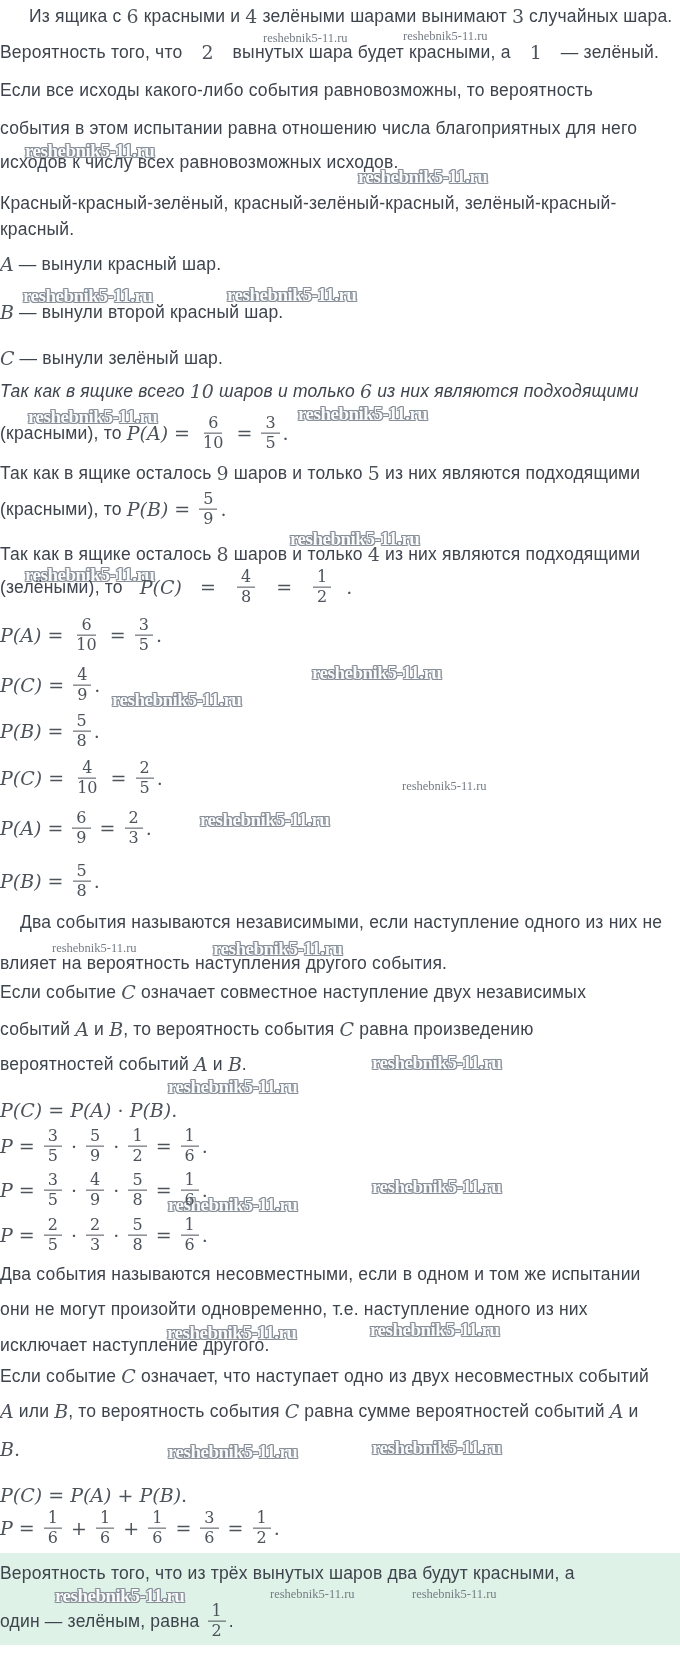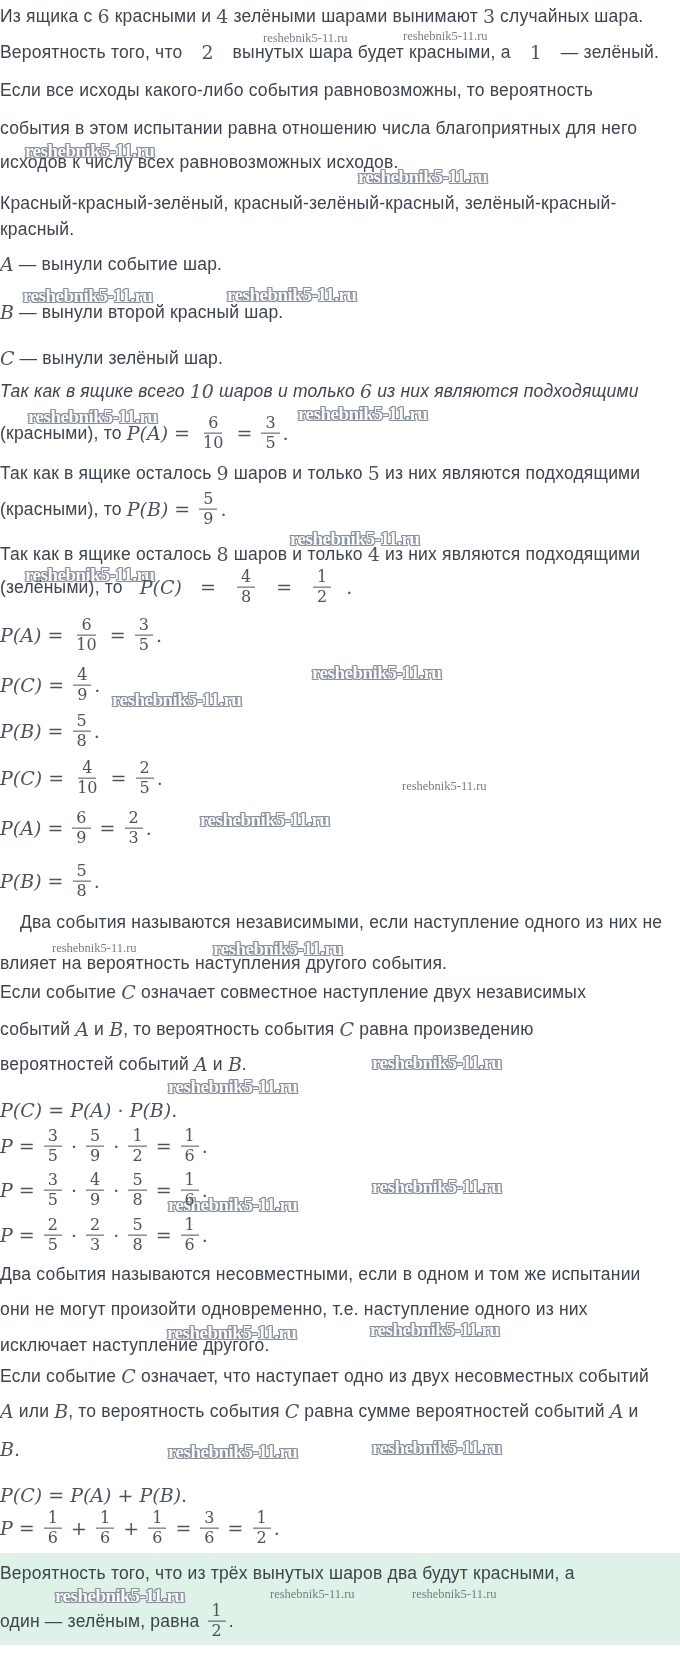--- a/index.html
+++ b/index.html
@@ -63,28 +63,28 @@
     <div class="watermark lg" style="left: 168px; top: 1076px;">reshebnik5-11.ru</div>
     <div class="watermark lg" style="left: 372px; top: 1176px;">reshebnik5-11.ru</div>
     <div class="watermark lg" style="left: 168px; top: 1194px;">reshebnik5-11.ru</div>
     <div class="watermark lg" style="left: 370px; top: 1319px;">reshebnik5-11.ru</div>
     <div class="watermark lg" style="left: 167px; top: 1322px;">reshebnik5-11.ru</div>
     <div class="watermark lg" style="left: 372px; top: 1437px;">reshebnik5-11.ru</div>
     <div class="watermark lg" style="left: 168px; top: 1441px;">reshebnik5-11.ru</div>
     <div class="watermark lg" style="left: 55px; top: 1585px;">reshebnik5-11.ru</div>
     <div class="watermark sm" style="left: 270px; top: 1587px;">reshebnik5-11.ru</div>
     <div class="watermark sm" style="left: 412px; top: 1587px;">reshebnik5-11.ru</div>
-    <div class="line" style="top: 16px;"><span class="run-t">Из ящика с </span><span class="run-n">6</span><span class="run-t"> красными и </span><span class="run-n">4</span><span class="run-t"> зелёными шарами вынимают </span><span class="run-n">3</span><span class="run-t"> случайных шара.</span></div>
+    <div class="line" style="top: 16px; padding-left: 29px;"><span class="run-t">Из ящика с </span><span class="run-n">6</span><span class="run-t"> красными и </span><span class="run-n">4</span><span class="run-t"> зелёными шарами вынимают </span><span class="run-n">3</span><span class="run-t"> случайных шара.</span></div>
     <div class="line" style="top: 52px; gap: 14px;"><span class="run-t">Вероятность того, что </span><span class="run-n">2</span><span class="run-t"> вынутых шара будет красными, а </span><span class="run-n">1</span><span class="run-t"> — зелёный.</span></div>
     <div class="line" style="top: 90px;"><span class="run-t">Если все исходы какого-либо события равновозможны, то вероятность</span></div>
     <div class="line" style="top: 128px;"><span class="run-t">события в этом испытании равна отношению числа благоприятных для него</span></div>
     <div class="line" style="top: 162px;"><span class="run-t">исходов к числу всех равновозможных исходов.</span></div>
     <div class="line" style="top: 203px;"><span class="run-t">Красный-красный-зелёный, красный-зелёный-красный, зелёный-красный-</span></div>
     <div class="line" style="top: 229px;"><span class="run-t">красный.</span></div>
-    <div class="line" style="top: 264px;"><span class="run-v">A</span><span class="run-t"> — вынули событие шар.</span></div>
+    <div class="line" style="top: 264px;"><span class="run-v">A</span><span class="run-t"> — вынули красный шар.</span></div>
     <div class="line" style="top: 312px;"><span class="run-v">B</span><span class="run-t"> — вынули второй красный шар.</span></div>
     <div class="line" style="top: 358px;"><span class="run-v">C</span><span class="run-t"> — вынули зелёный шар.</span></div>
     <div class="line" style="top: 391px; font-style: italic;"><span class="run-t">Так как в ящике всего </span><span class="run-n">10</span><span class="run-t"> шаров и только </span><span class="run-n">6</span><span class="run-t"> из них являются подходящими</span></div>
     <div class="line" style="top: 433px;"><span class="run-t">(красными), то </span><span class="run-v">P(A)</span><span class="run-n"> = </span><span class="frac"><span class="num">6</span><span class="den">10</span></span><span class="run-n"> = </span><span class="frac"><span class="num">3</span><span class="den">5</span></span><span class="run-n">.</span></div>
     <div class="line" style="top: 473px;"><span class="run-t">Так как в ящике осталось </span><span class="run-n">9</span><span class="run-t"> шаров и только </span><span class="run-n">5</span><span class="run-t"> из них являются подходящими</span></div>
     <div class="line" style="top: 509px;"><span class="run-t">(красными), то </span><span class="run-v">P(B)</span><span class="run-n"> = </span><span class="frac"><span class="num">5</span><span class="den">9</span></span><span class="run-n">.</span></div>
     <div class="line" style="top: 554px;"><span class="run-t">Так как в ящике осталось </span><span class="run-n">8</span><span class="run-t"> шаров и только </span><span class="run-n">4</span><span class="run-t"> из них являются подходящими</span></div>
     <div class="line" style="top: 587px; gap: 12px;"><span class="run-t">(зелёными), то </span><span class="run-v">P(C)</span><span class="run-n"> = </span><span class="frac"><span class="num">4</span><span class="den">8</span></span><span class="run-n"> = </span><span class="frac"><span class="num">1</span><span class="den">2</span></span><span class="run-n">.</span></div>
     <div class="line" style="top: 635px;"><span class="run-v">P(A)</span><span class="run-n"> = </span><span class="frac"><span class="num">6</span><span class="den">10</span></span><span class="run-n"> = </span><span class="frac"><span class="num">3</span><span class="den">5</span></span><span class="run-n">.</span></div>
     <div class="line" style="top: 685px;"><span class="run-v">P(C)</span><span class="run-n"> = </span><span class="frac"><span class="num">4</span><span class="den">9</span></span><span class="run-n">.</span></div>

